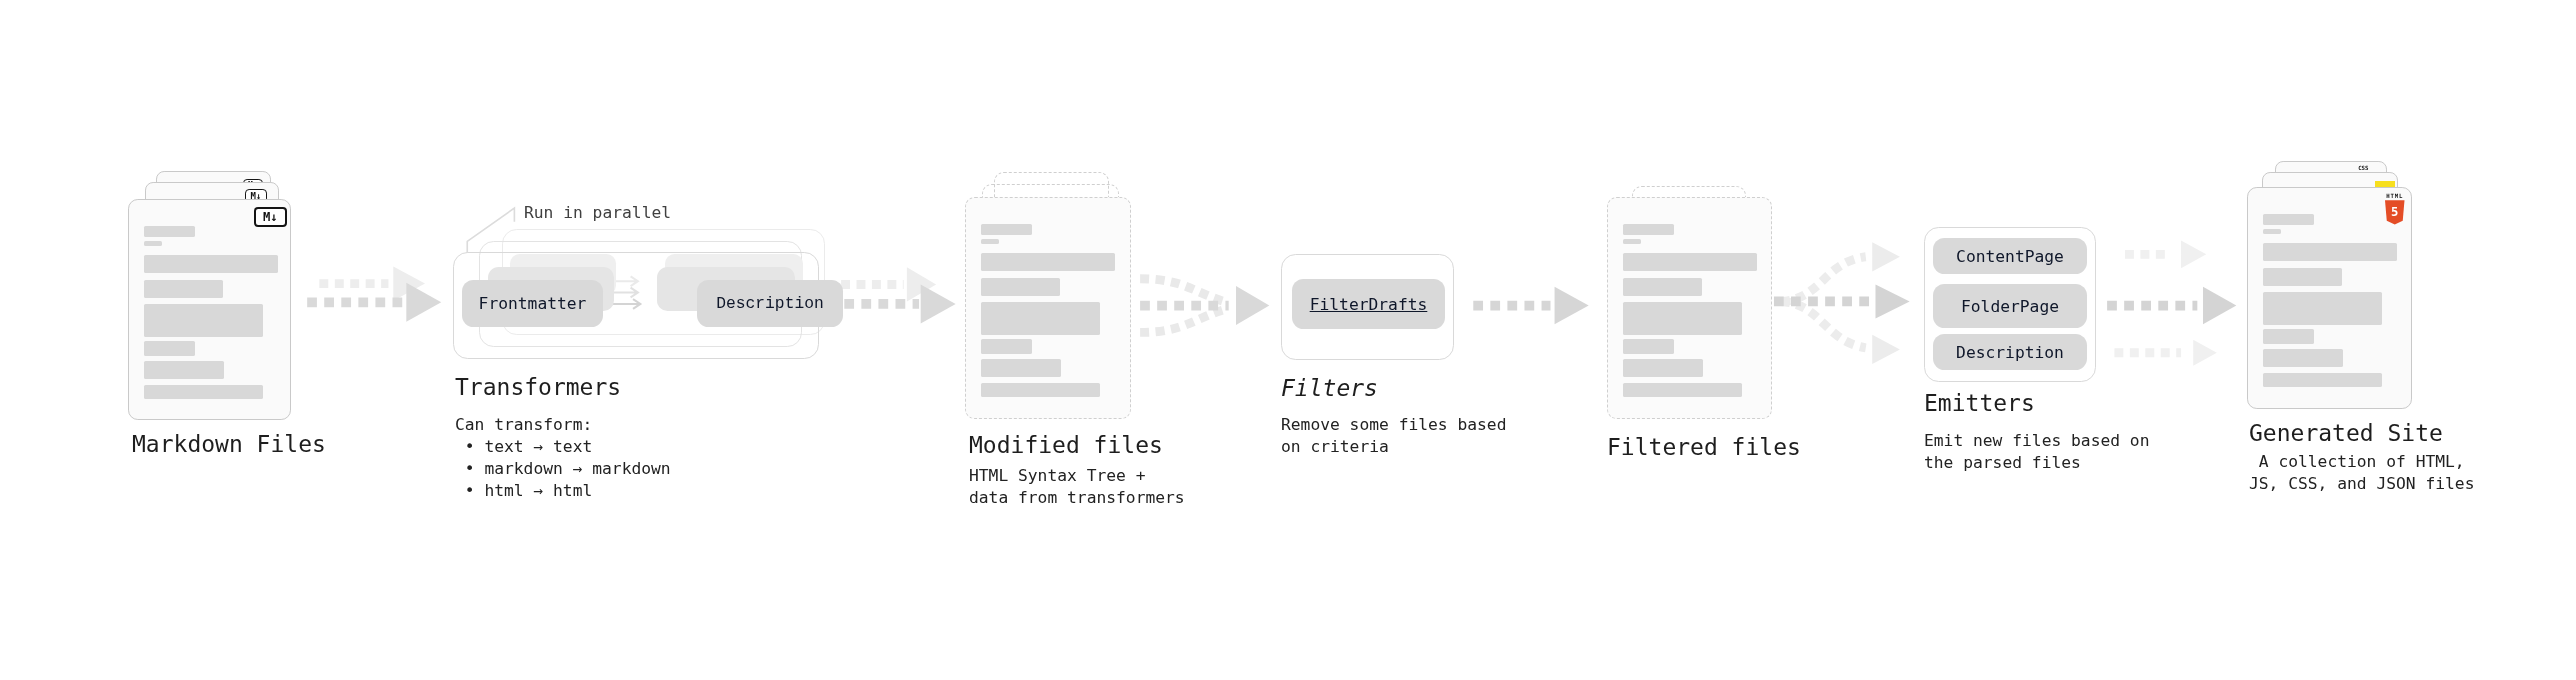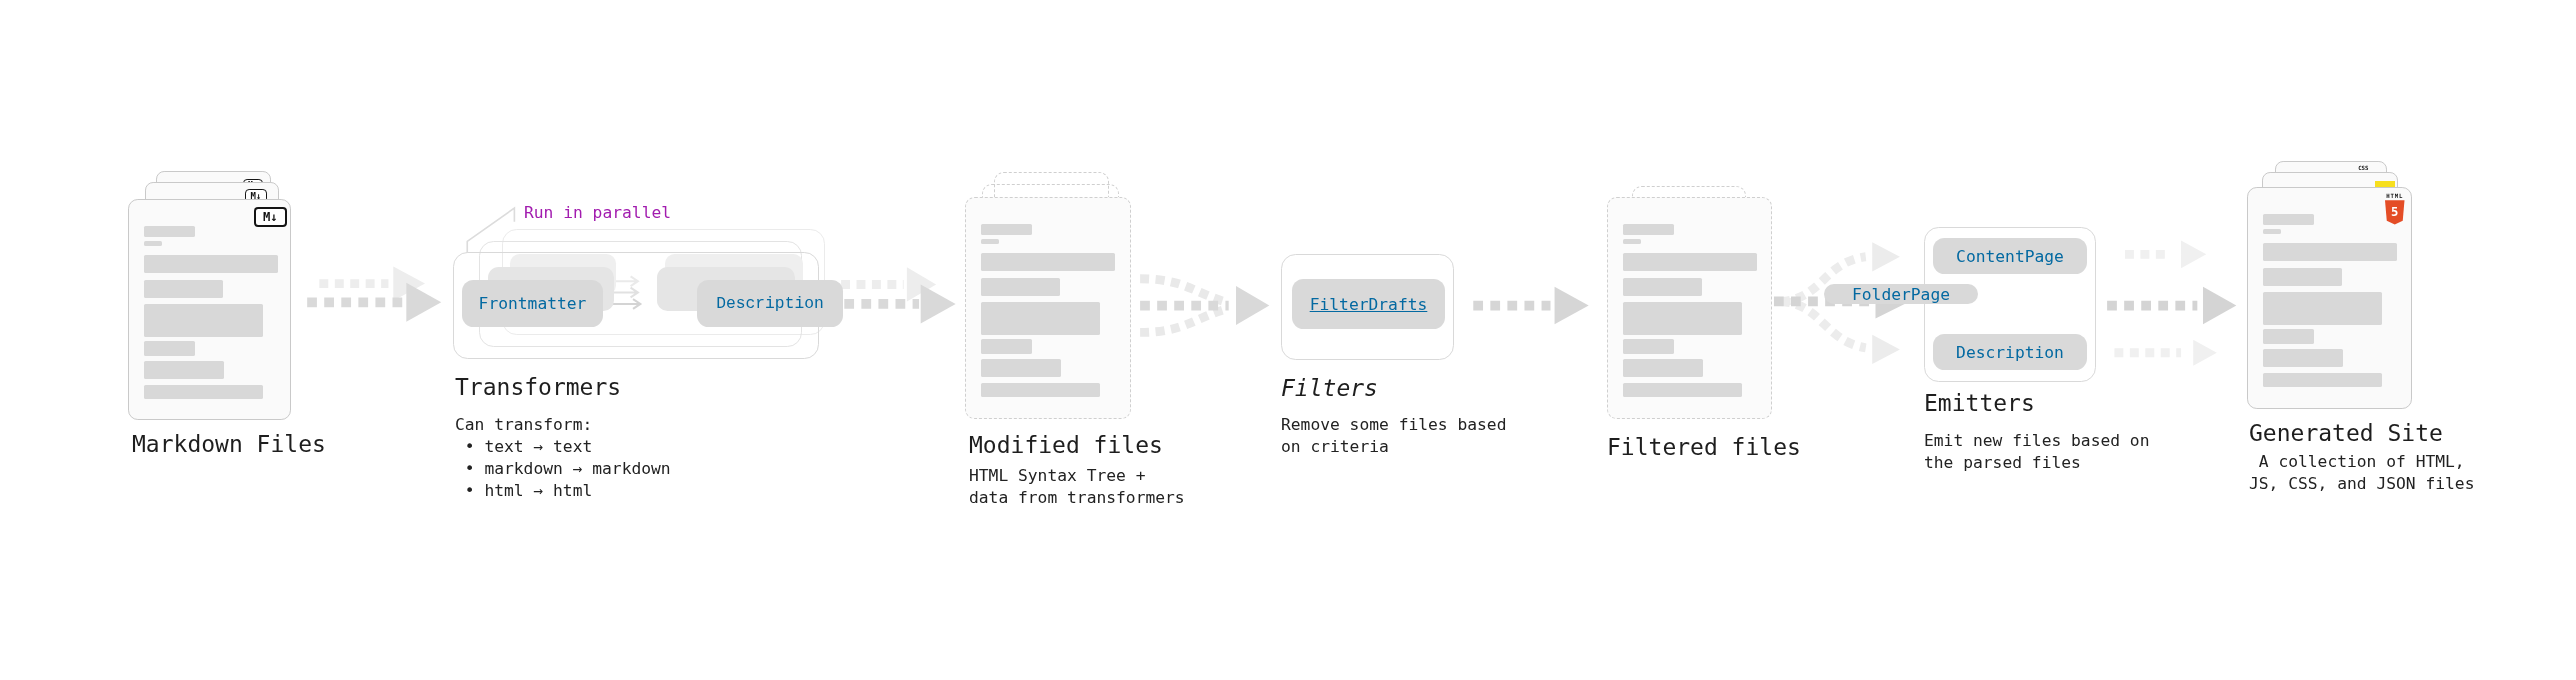--- a/index.html
+++ b/index.html
@@ -29,28 +29,28 @@
   .b8{top:185px;width:119px;height:14px;}
 
   
   .frame{position:absolute;border:1.6px solid #d9d9d9;border-radius:14.6px;box-sizing:border-box;background:transparent;}
   .frame.g1{border-color:#e3e3e3;}
   .frame.g2{border-color:#ebebeb;}
 
   
   .chip{position:absolute;background:#d9d9d9;border-radius:11.4px;box-sizing:border-box;
         display:flex;align-items:center;justify-content:center;
-        font-size:16.3px;color:#0369a1;white-space:pre;}
+        font-size:16.3px;color:#0f172a;white-space:pre;}
   .chip.ghost1{background:#e5e5e5;border-radius:10.6px;}
   .chip.ghost2{background:#efefef;border-radius:9.8px;}
 
   
   .title{position:absolute;font-size:23px;line-height:24.4px;color:#1e1e1e;white-space:pre;}
   .body-text{position:absolute;font-size:16.3px;line-height:22px;color:#222222;white-space:pre;}
-  .note{position:absolute;font-size:16.3px;line-height:18px;color:#a21caf;white-space:pre;}
+  .note{position:absolute;font-size:16.3px;line-height:18px;color:#404040;white-space:pre;}
 
   
   .badge-md{position:absolute;background:#ffffff;border:2px solid #141414;border-radius:4.1px;
             color:#141414;font-weight:bold;display:flex;align-items:center;justify-content:center;
             box-sizing:border-box;}
   .badge-html5{position:absolute;width:19.5px;text-align:center;}
   .badge-html5 .html-word{font-size:5.7px;font-weight:bold;letter-spacing:0.8px;color:#141414;line-height:6.5px;}
   .badge-html5 .shield{width:19.5px;height:24.4px;margin-top:0.8px;
             clip-path:polygon(0 0,100% 0,91% 84%,50% 100%,9% 84%);
             display:flex;align-items:center;justify-content:center;
@@ -202,21 +202,21 @@
         <div class="sk b6"></div>
         <div class="sk b7"></div>
         <div class="sk b8"></div>
       </div>
       <div class="title" style="left:1607px;top:435px;">Filtered files</div>
     </div>
 
     <div>
       <div class="frame" style="left:1924px;top:227px;width:172px;height:155px;"></div>
       <div class="chip" style="left:1933px;top:238px;width:154px;height:36px;">ContentPage</div>
-      <div class="chip" style="left:1824px;top:284px;width:154px;height:20px;">FolderPage</div>
+      <div class="chip" style="left:1933px;top:284px;width:154px;height:44px;">FolderPage</div>
       <div class="chip" style="left:1933px;top:334px;width:154px;height:36px;">Description</div>
       <div class="title" style="left:1924px;top:391px;">Emitters</div>
       <div class="body-text" style="left:1924px;top:430px;">Emit new files based on
 the parsed files</div>
     </div>
 
     <div>
       <div class="doc back" style="left:2275px;top:161px;width:112px;height:49px;">
         <div class="badge-css" style="left:80px;top:4.1px;">
           <div class="css-word">CSS</div>

